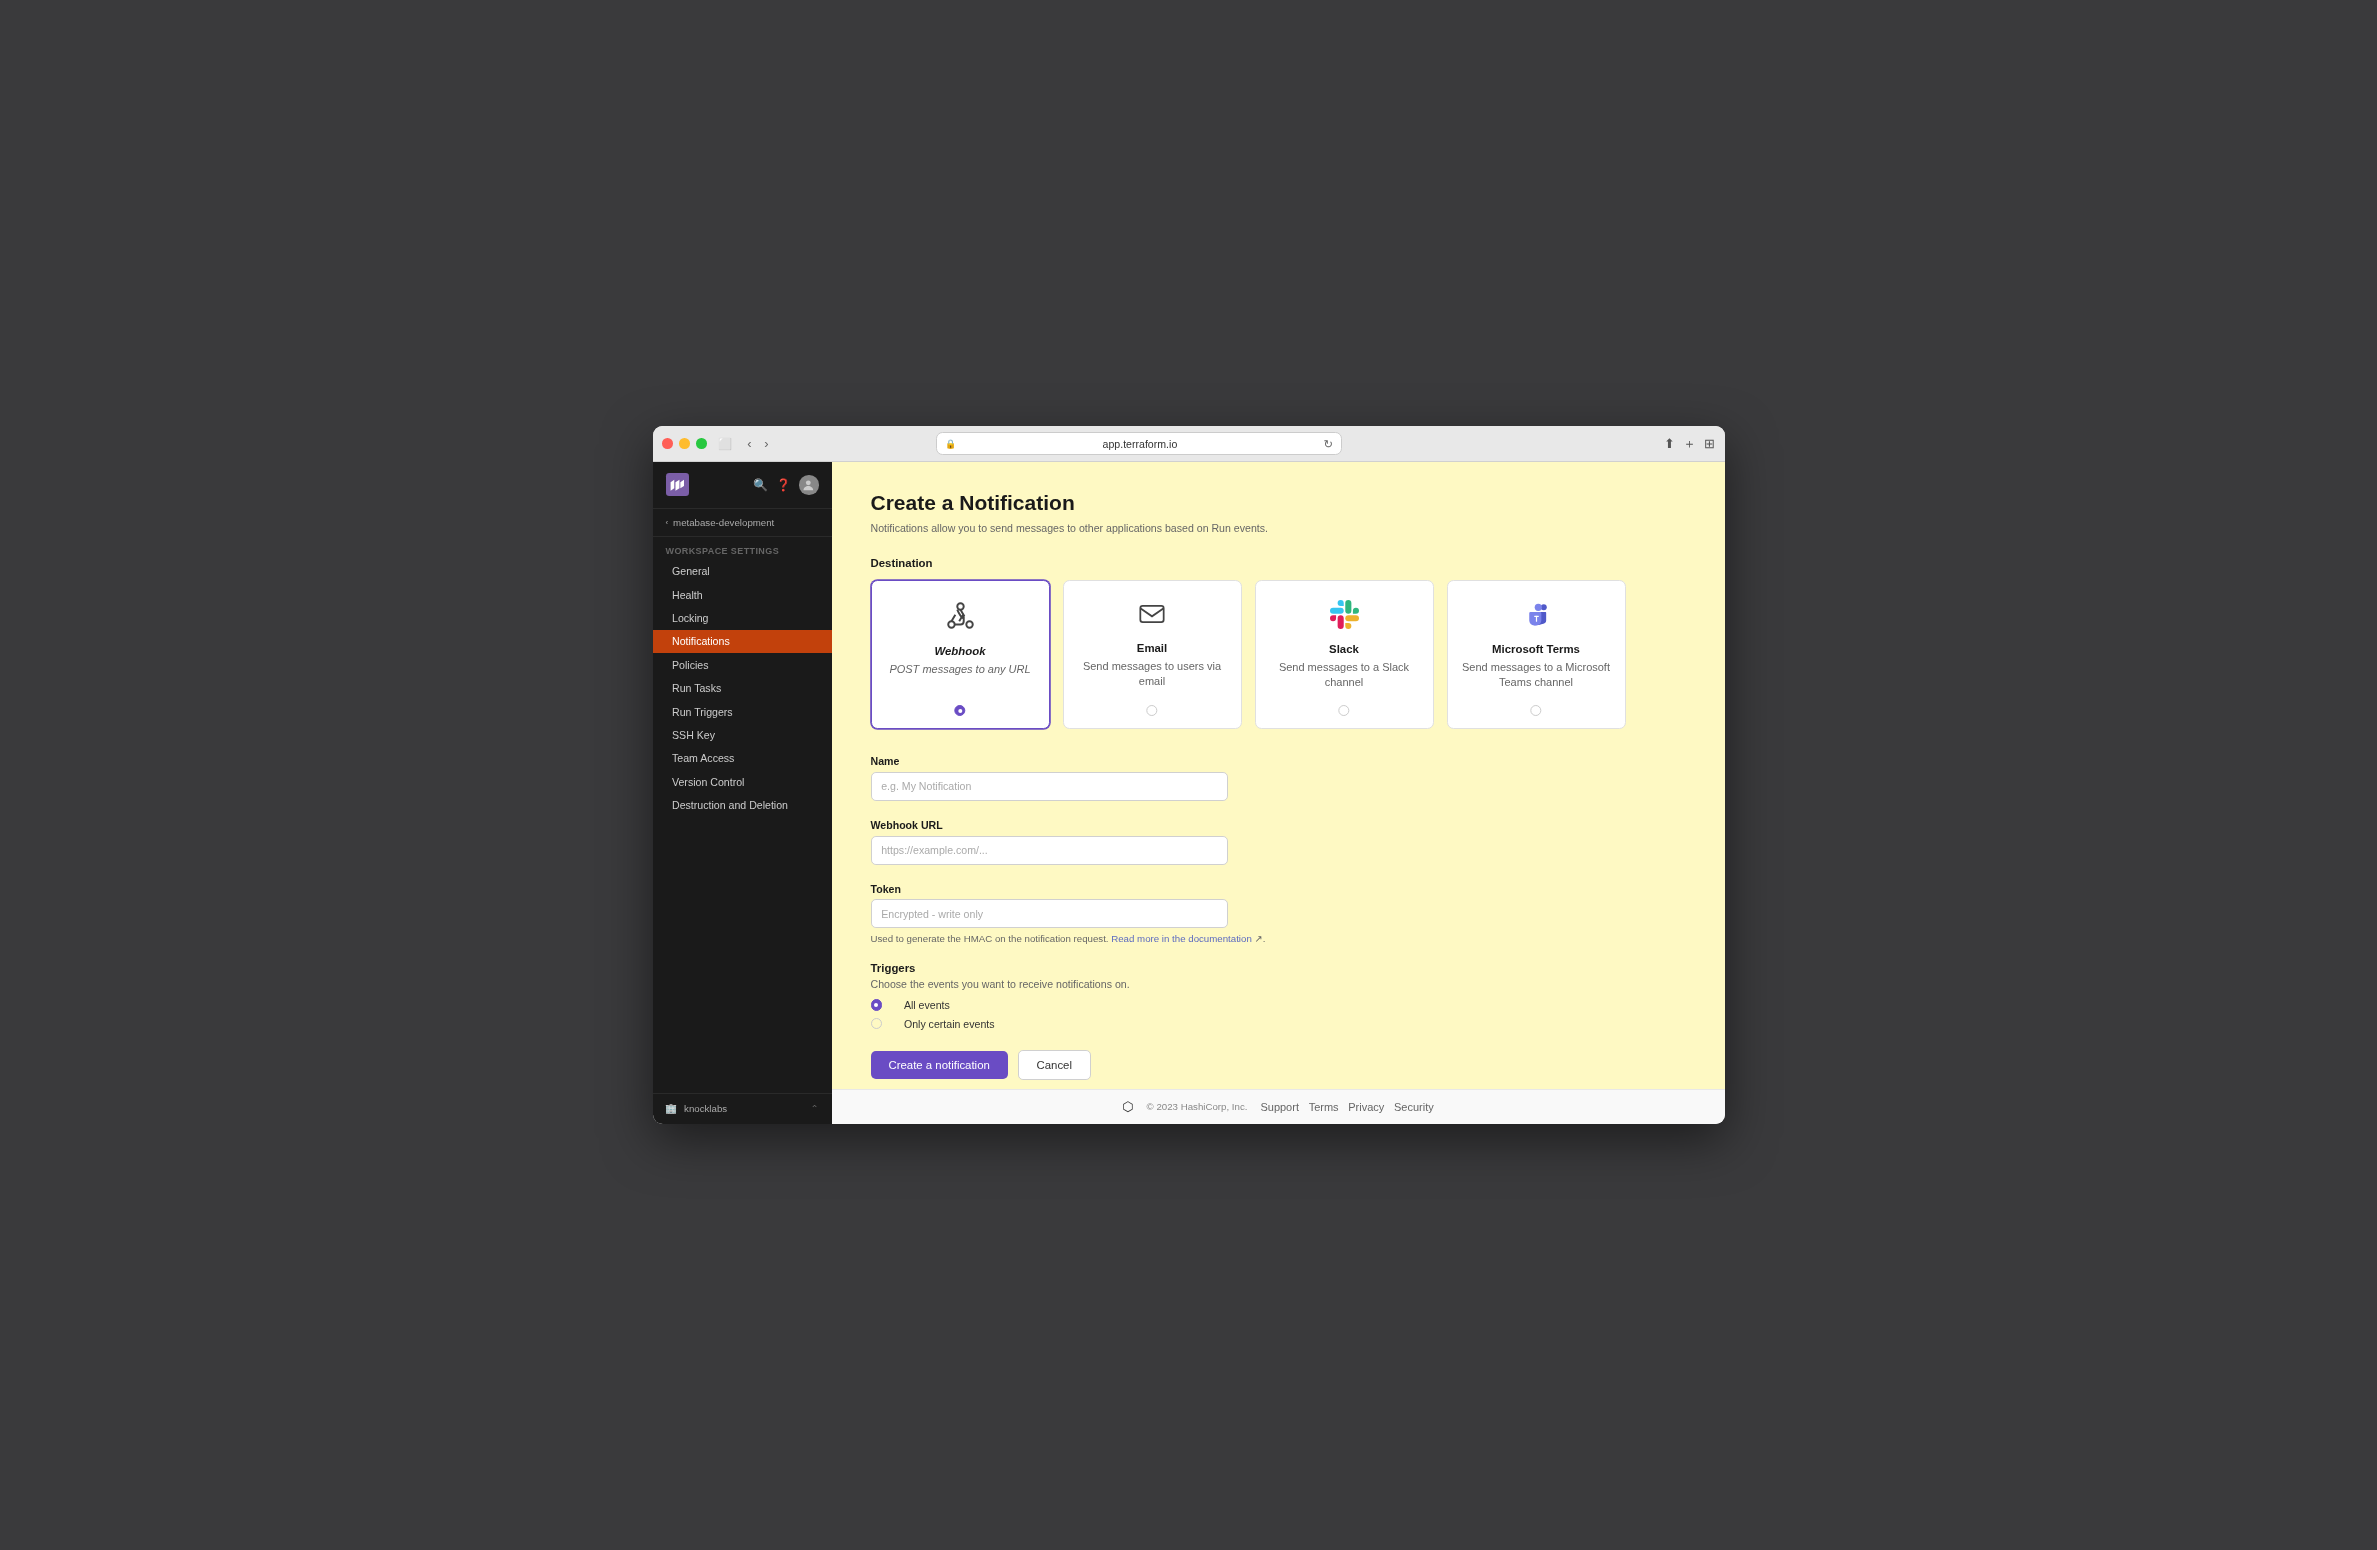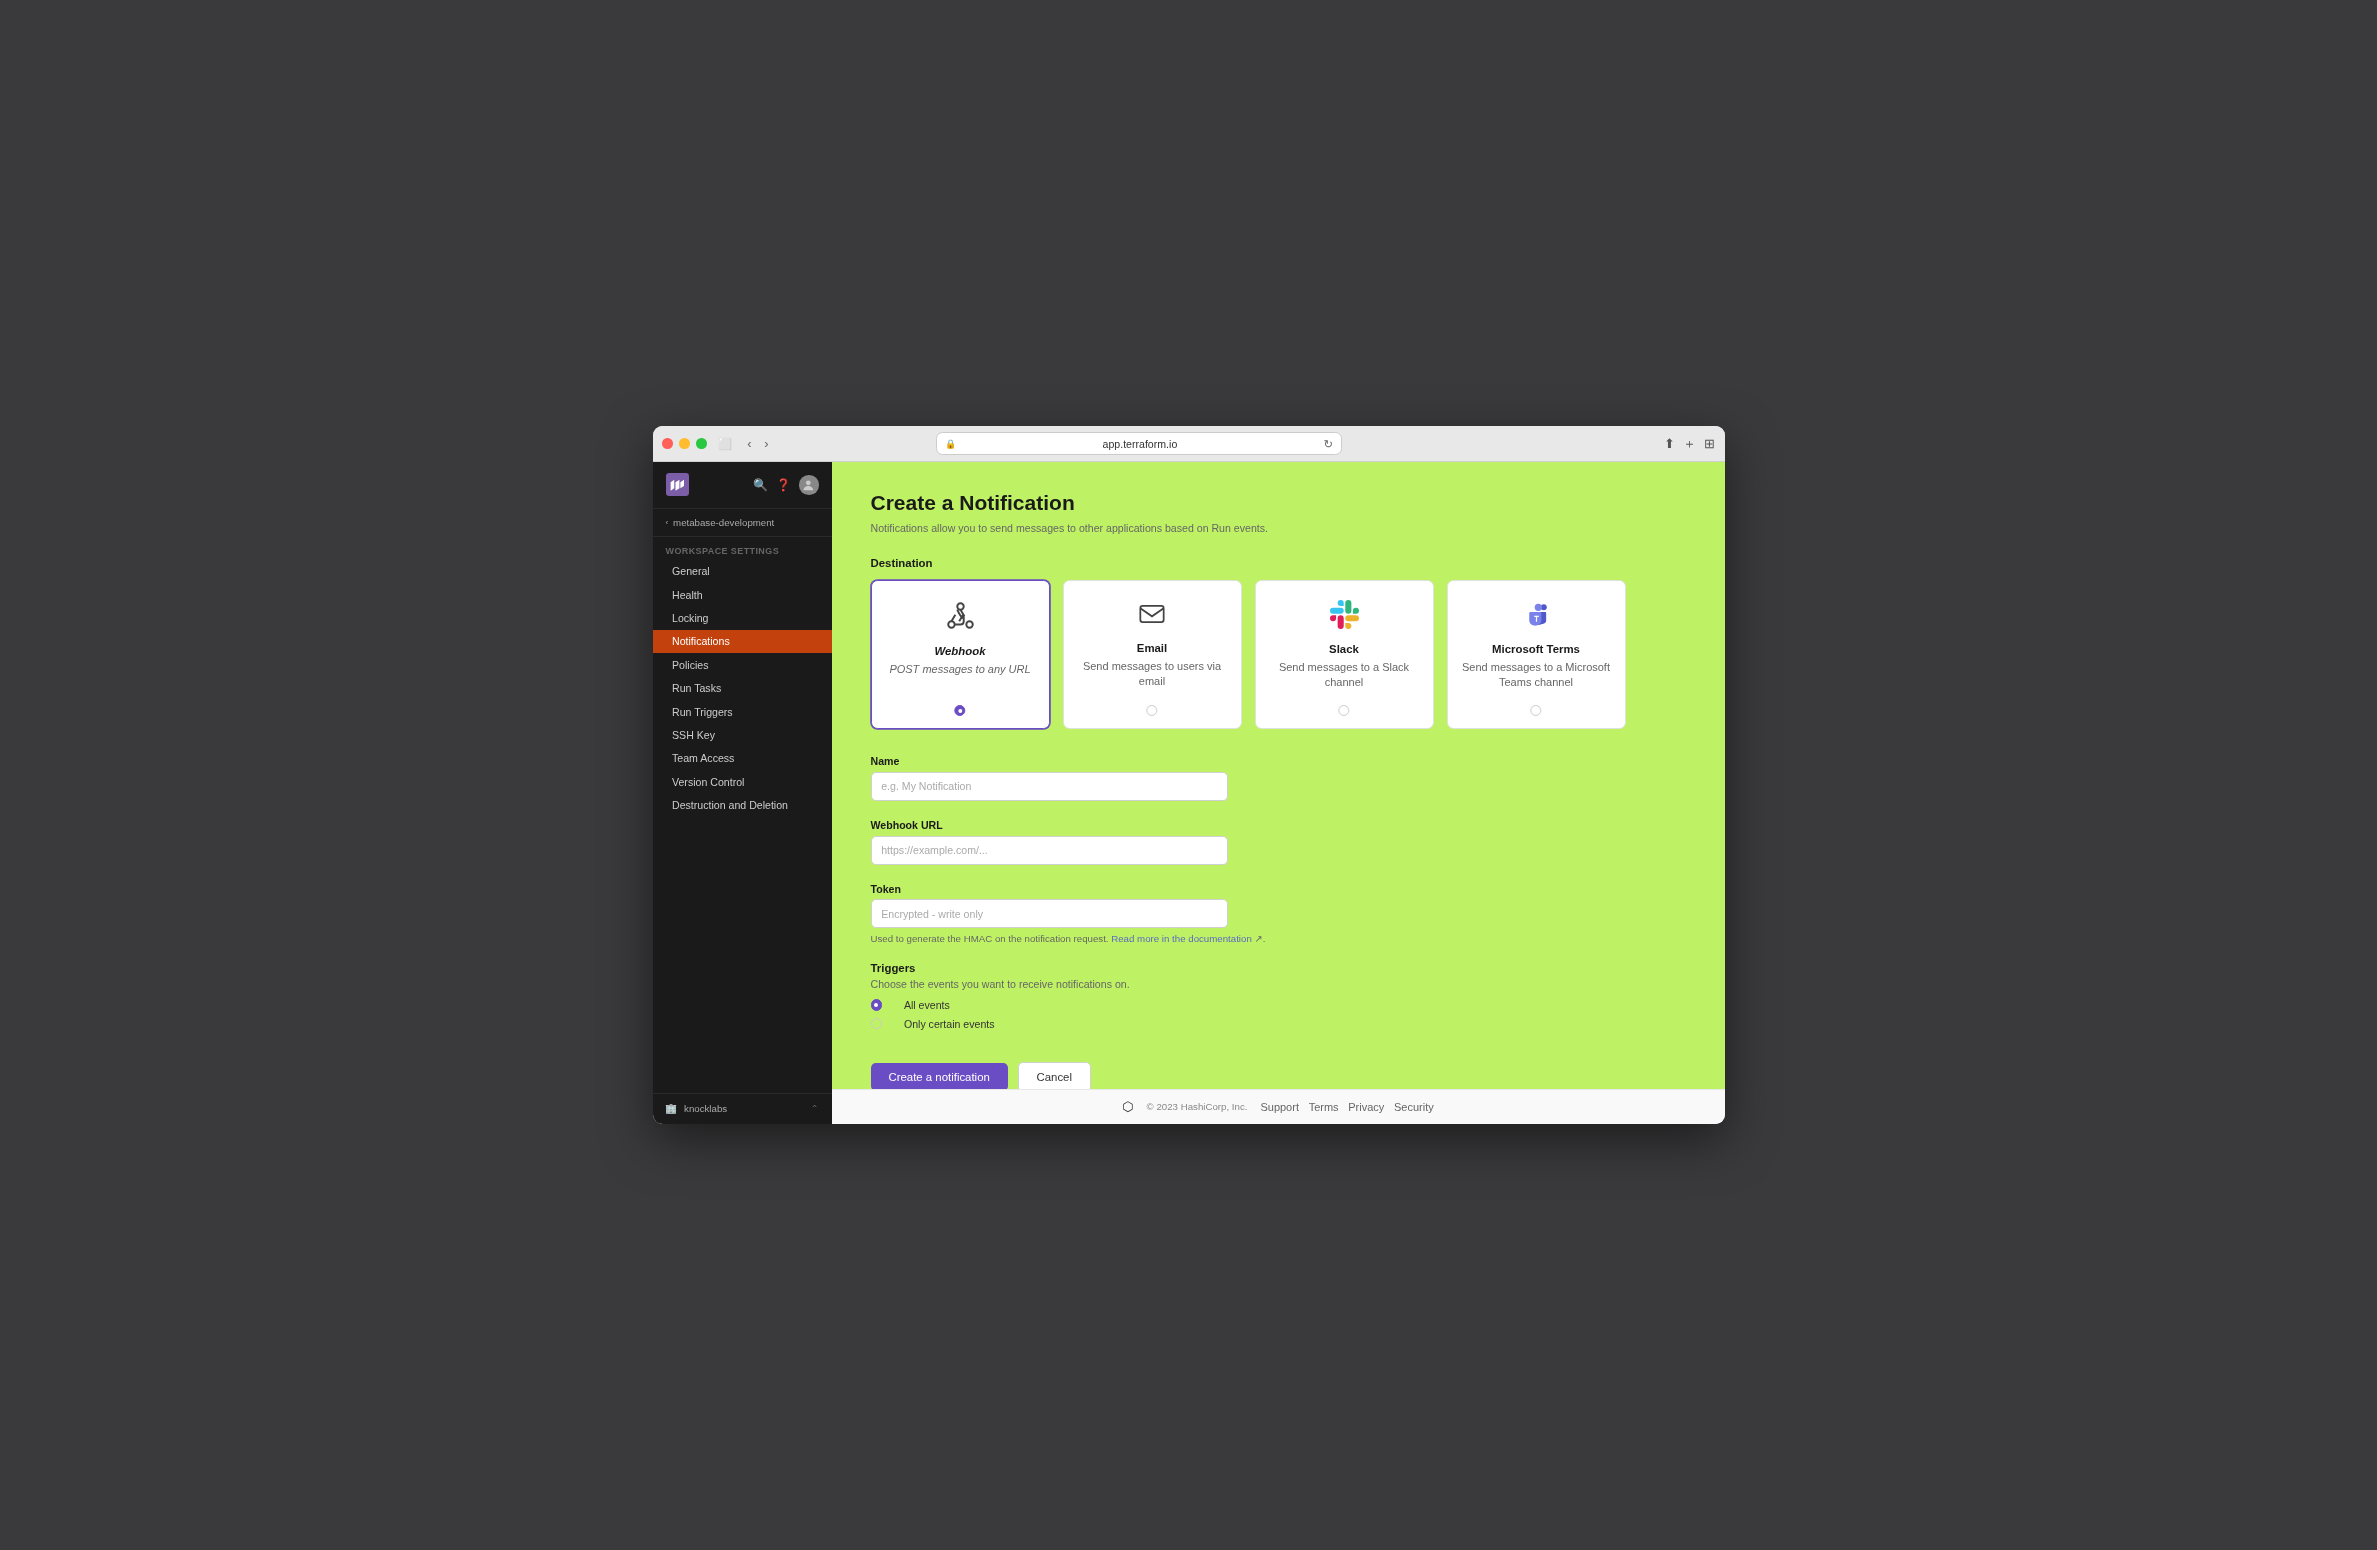--- a/index.html
+++ b/index.html
@@ -193,21 +193,21 @@
       color: #aaa;
     }
     .sidebar-bottom-icon {
       color: #666;
       font-size: 9.7px;
     }
     
     .main-content {
       flex: 1;
       overflow-y: auto;
-      background: #bef264;
+      background: #fef9c3;
       padding: 29px 39px;
     }
     .page-title {
       font-size: 21px;
       font-weight: 600;
       color: #1a1a1a;
       margin-bottom: 6.5px;
     }
     .page-subtitle {
       font-size: 10.6px;
@@ -310,21 +310,21 @@
       font-size: 9.7px;
       color: #666;
       margin-top: 4.9px;
     }
     .form-help a {
       color: #5c6bc0;
       text-decoration: none;
     }
     
     .triggers-section {
-      margin-bottom: 32px;
+      margin-bottom: 20px;
     }
     .triggers-title {
       font-size: 11.4px;
       font-weight: 600;
       color: #1a1a1a;
       margin-bottom: 3.2px;
     }
     .triggers-subtitle {
       font-size: 10.6px;
       color: #666;

